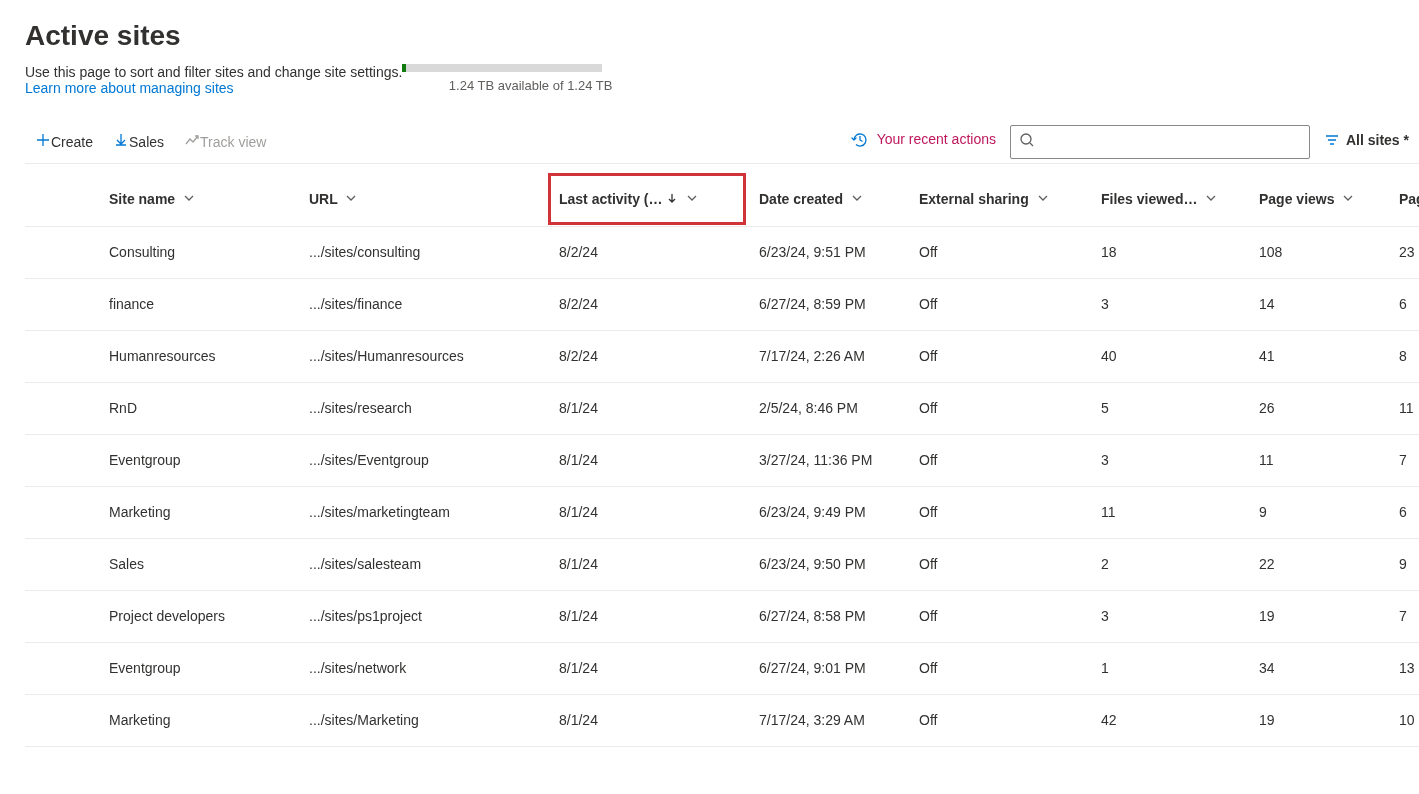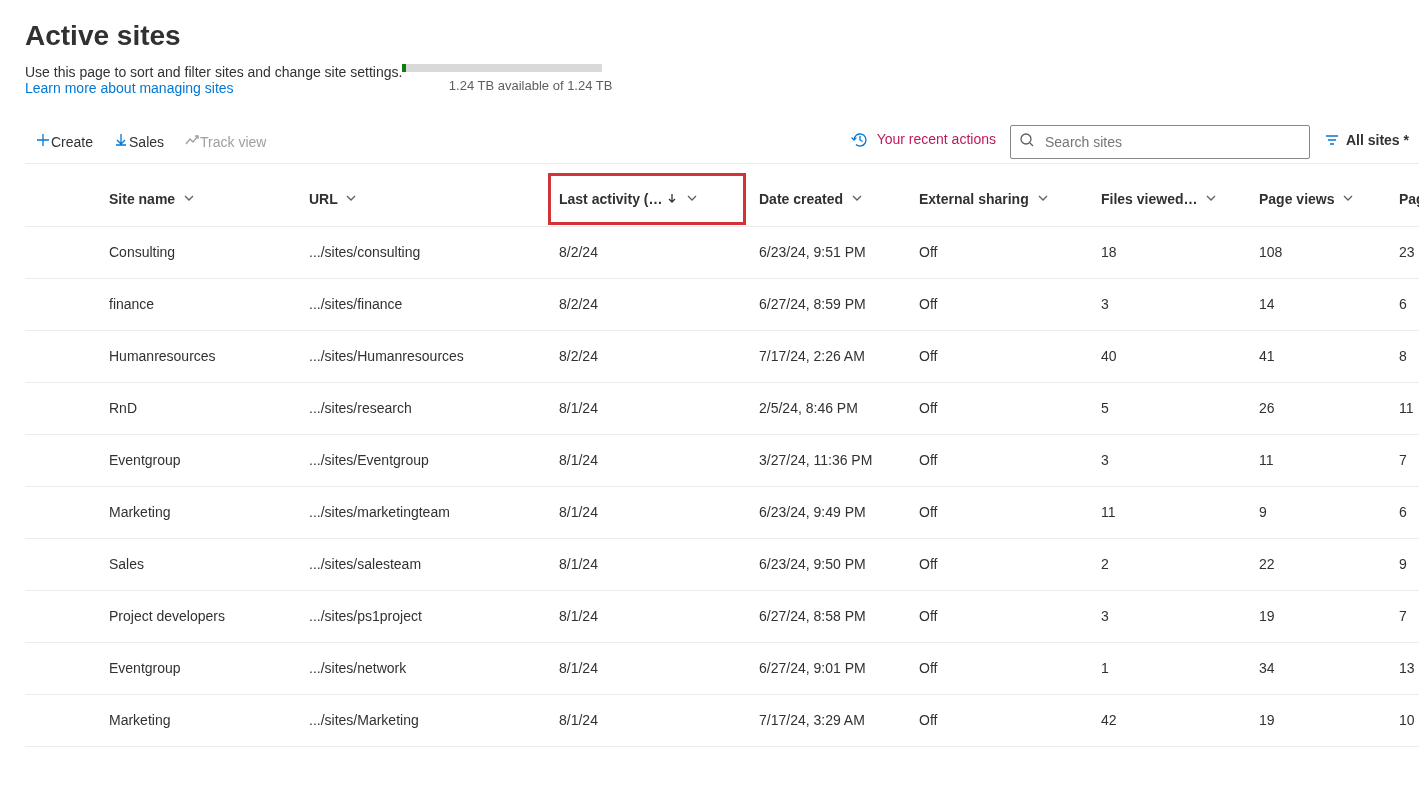--- a/index.html
+++ b/index.html
@@ -219,21 +219,20 @@
     <span>Your recent actions</span>
   </div>
 
   <div class="search-box">
     <span>
       <svg viewBox="0 0 16 16" fill="none" stroke-width="1.3">
           <circle cx="7" cy="7" r="5"></circle>
           <path d="M11 11l3 3"></path>
         </svg>
     </span>
-    <input type="text" placeholder="Search sites" style="">
   </div>
 
   <div class="view-switch">
     <span>
       <svg viewBox="0 0 16 16" fill="none" stroke-width="1.3">
           <path d="M2 4h12M4 8h8M6 12h4"></path>
         </svg>
     </span>
     <span>All sites *</span>
   </div>

